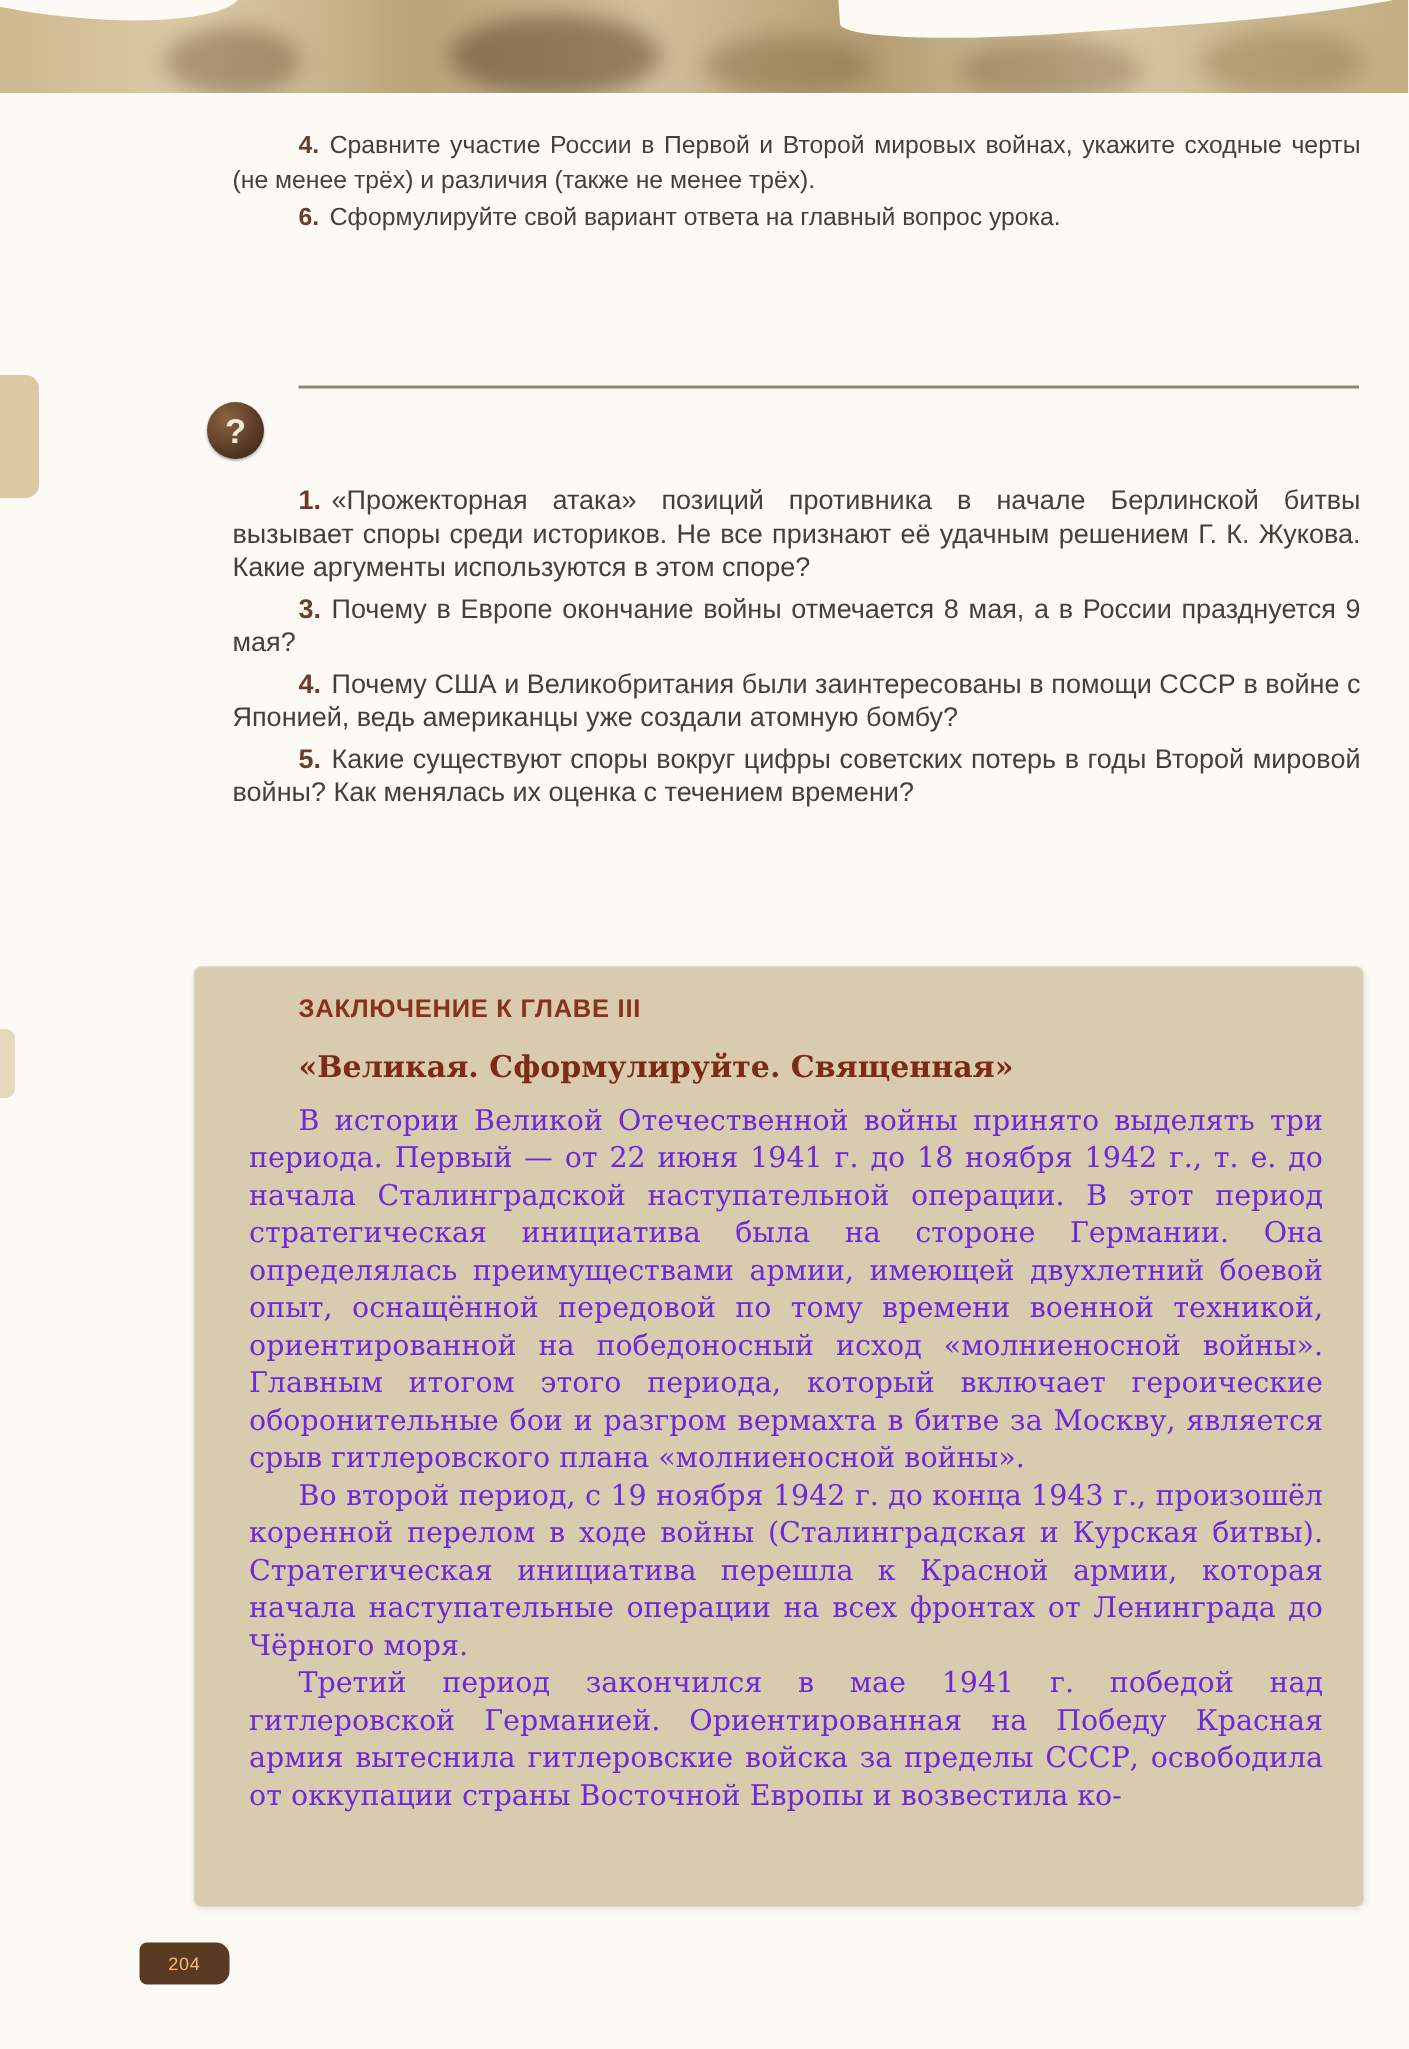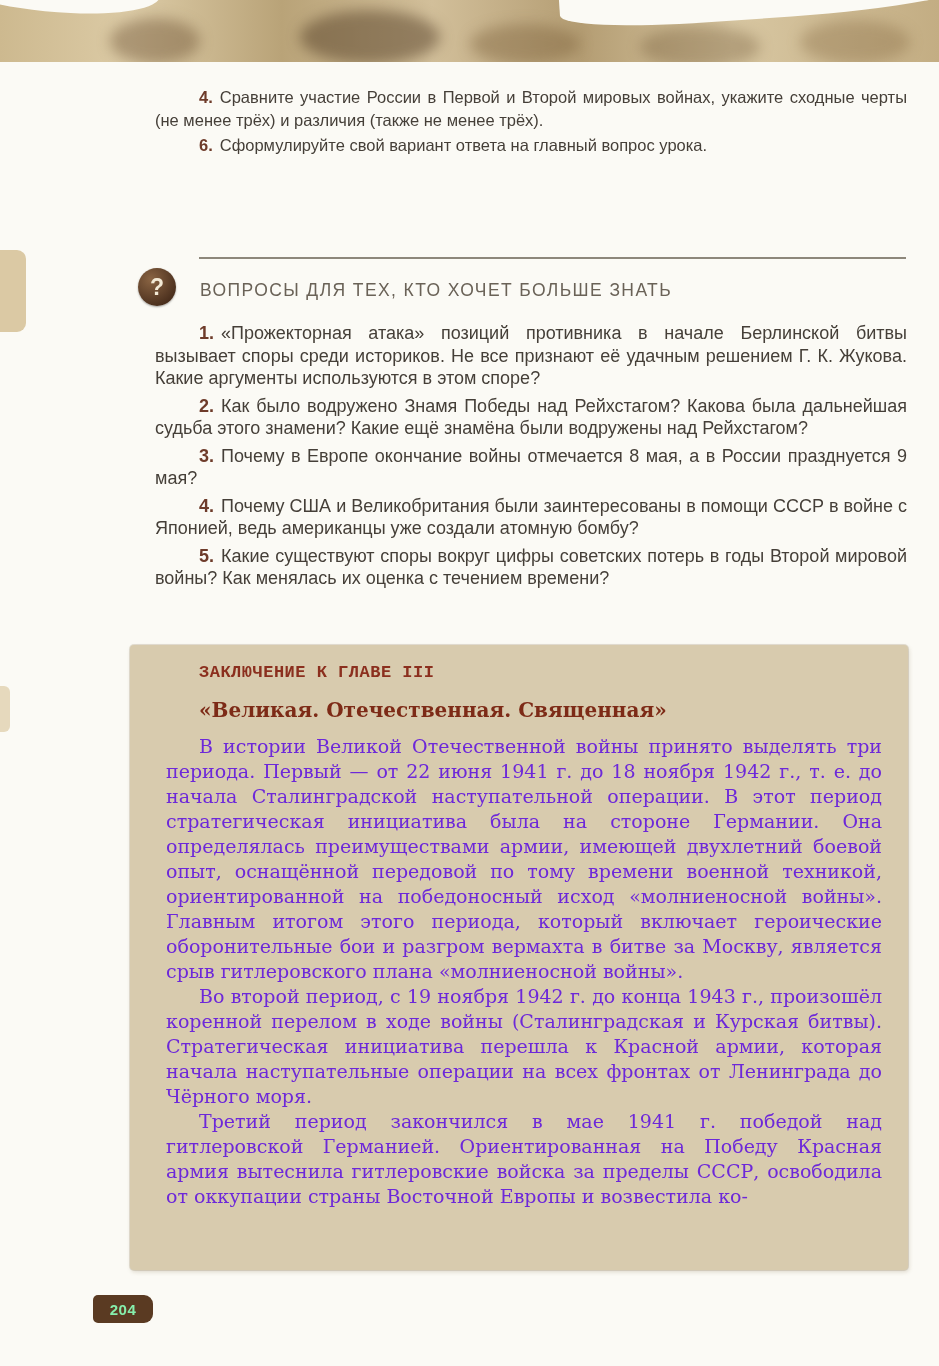--- a/index.html
+++ b/index.html
@@ -85,40 +85,40 @@
 
   
   .panel {
     position: absolute; left: 130px; top: 645px; width: 778px; height: 625px;
     background: #d8cbae;
     border-radius: 4px;
     box-shadow: 0 0 0 1px rgba(120,100,60,.18), 1px 2px 4px rgba(120,100,60,.22);
   }
   .panel-inner { padding: 16px 26px 0 36px; }
   .panel h3 {
-    font-family: Liberation Mono, monospace;
+    font-family: Liberation Sans, sans-serif;
     font-size: 17px; font-weight: bold; letter-spacing: .5px;
     color: #8b2f1e; margin: 2px 0 16px 33px;
   }
   .panel h4 {
     font-family: "DejaVu Serif", serif;
     font-size: 20px; font-weight: bold;
     color: #7d2b17; margin: 0 0 12px 33px;
   }
   .panel p {
     font-family: "DejaVu Serif", serif;
     font-size: 19px; line-height: 25px; color: #6d28d9;
     text-align: justify; text-indent: 33px;
   }
 
   
   .page-badge {
     position: absolute; left: 93px; top: 1295px; width: 60px; height: 28px;
     background: #5a3a22; border-radius: 5px 9px 9px 5px;
-    color: #86efac; font-weight: bold; font-size: 15px;
+    color: #fdba74; font-weight: normal; font-size: 12px;
     display: flex; align-items: center; justify-content: center;
     letter-spacing: .5px;
   }
 </style>
 </head>
 <body>
 
 <div class="page">
 
   <div class="top-art">
@@ -137,34 +137,32 @@
   <div class="exercises">
     <p class="item"><b class="num">4.</b><span>Сравните участие России в Первой и Второй мировых войнах, укажите сходные черты (не менее трёх) и различия (также не менее трёх).</span></p>
     <p class="item"><b class="num">6.</b><span>Сформулируйте свой вариант ответа на главный вопрос урока.</span></p>
   </div>
 
   <div class="divider"></div>
 
   <div class="qicon">
     <span>?</span>
   </div>
-  <h2 class="section-title">ВОПРОСЫ ДЛЯ ТЕХ, КТО ХОЧЕТ БОЛЬШЕ ЗНАТЬ</h2>
 
   <div class="questions">
     <p class="item"><b class="num">1.</b><span>«Прожекторная атака» позиций противника в начале Берлинской битвы вызывает споры среди историков. Не все признают её удачным решением Г. К. Жукова. Какие аргументы используются в этом споре?</span></p>
-    <p class="item"><b class="num">2.</b><span>Как было водружено Знамя Победы над Рейхстагом? Какова была дальнейшая судьба этого знамени? Какие ещё знамёна были водружены над Рейхстагом?</span></p>
     <p class="item"><b class="num">3.</b><span>Почему в Европе окончание войны отмечается 8 мая, а в России празднуется 9 мая?</span></p>
     <p class="item"><b class="num">4.</b><span>Почему США и Великобритания были заинтересованы в помощи СССР в войне с Японией, ведь американцы уже создали атомную бомбу?</span></p>
     <p class="item"><b class="num">5.</b><span>Какие существуют споры вокруг цифры советских потерь в годы Второй мировой войны? Как менялась их оценка с течением времени?</span></p>
   </div>
 
   <div class="panel">
     <div class="panel-inner">
       <h3>ЗАКЛЮЧЕНИЕ К ГЛАВЕ III</h3>
-      <h4>«Великая. Отечественная. Священная»</h4>
+      <h4>«Великая. Сформулируйте. Священная»</h4>
       <p>В истории Великой Отечественной войны принято выделять три периода. Первый — от 22 июня 1941 г. до 18 ноября 1942 г., т. е. до начала Сталинградской наступательной операции. В этот период стратегическая инициатива была на стороне Германии. Она определялась преимуществами армии, имеющей двухлетний боевой опыт, оснащённой передовой по тому времени военной техникой, ориентированной на победоносный исход «молниеносной войны». Главным итогом этого периода, который включает героические оборонительные бои и разгром вермахта в битве за Москву, является срыв гитлеровского плана «молниеносной войны».</p>
       <p>Во второй период, с 19 ноября 1942 г. до конца 1943 г., произошёл коренной перелом в ходе войны (Сталинградская и Курская битвы). Стратегическая инициатива перешла к Красной армии, которая начала наступательные операции на всех фронтах от Ленинграда до Чёрного моря.</p>
       <p>Третий период закончился в мае 1941 г. победой над гитлеровской Германией. Ориентированная на Победу Красная армия вытеснила гитлеровские войска за пределы СССР, освободила от оккупации страны Восточной Европы и возвестила ко-</p>
     </div>
   </div>
 
   <div class="page-badge">
     <span>204</span>
   </div>
 

